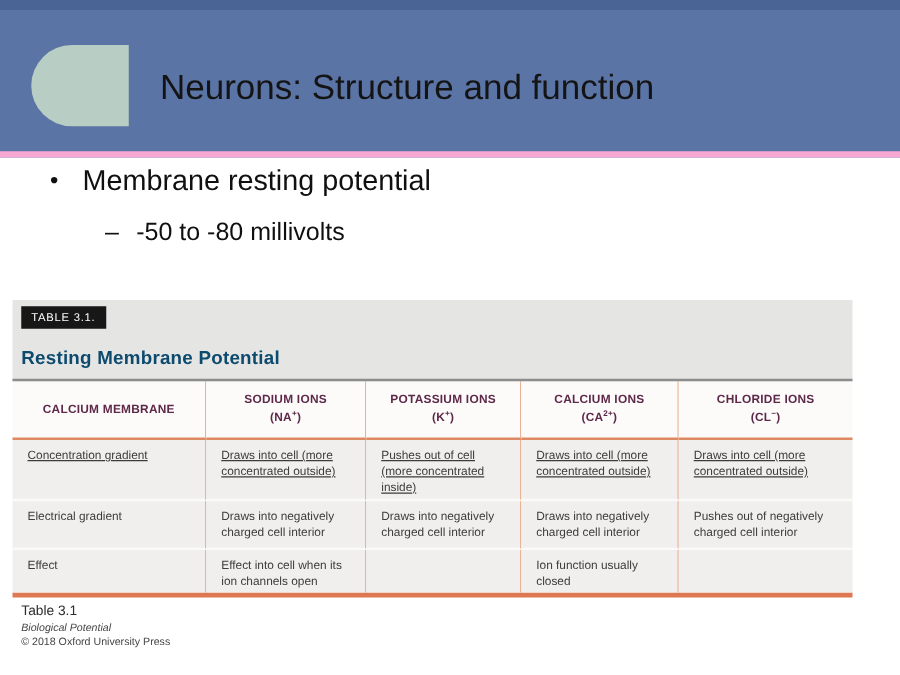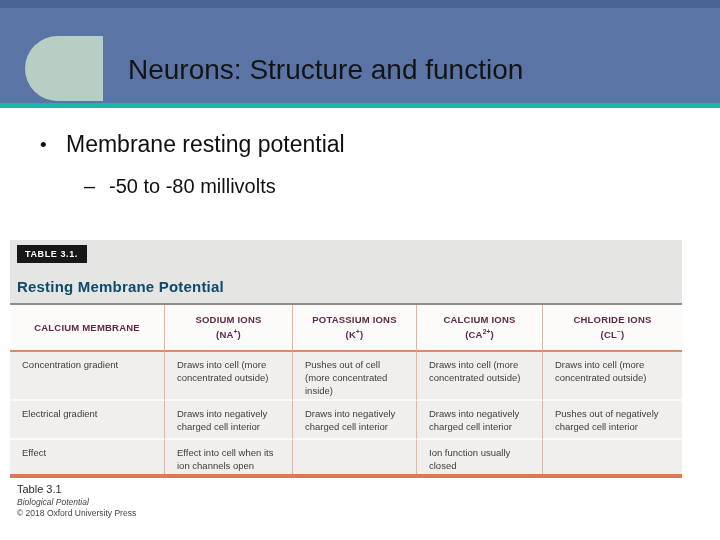--- a/index.html
+++ b/index.html
@@ -6,24 +6,24 @@
   html,body { width:720px; height:540px; }
   body {
     position:relative;
     background:#ffffff;
     font-family:"Liberation Sans", sans-serif;
     overflow:hidden;
   }
 
   
   .slide-header {
-    position:absolute; left:0; top:0; width:720px; height:108px;
+    position:absolute; left:0; top:0; width:720px; height:126px;
     background:#5b74a6;
     border-top:8px solid #4a6495;
-    border-bottom:5px solid #14b8a6;
+    border-bottom:5px solid #f9a8d4;
   }
   .header-shape {
     position:absolute; left:25px; top:28px; width:78px; height:65px;
     background:#b8cdc3;
     border-radius:33px 0 0 33px;
   }
   .slide-title {
     position:absolute; left:128px; top:46px;
     font-size:28px; color:#141414; white-space:nowrap;
   }
@@ -43,21 +43,21 @@
   
   .table-wrap { position:absolute; left:10px; top:240px; width:672px; }
 
   .table-title-area {
     height:65px; background:#e5e5e4; position:relative;
     border-bottom:2px solid #8d8d8d;
   }
   .table-tag {
     position:absolute; left:7px; top:5px;
     background:#171717; color:#ffffff;
-    font-size:9px; font-weight:bold; letter-spacing:0.6px;
+    font-size:9px; font-weight:normal; letter-spacing:0.6px;
     padding:4px 9px 4px 8px;
   }
   .table-title {
     position:absolute; left:7px; bottom:8px;
     color:#0c4a6e; font-size:15px; font-weight:bold; letter-spacing:0.2px;
   }
 
   .grid-row { display:grid; grid-template-columns:155px 128px 124px 126px 139px; }
   .cell { border-right:1px solid #e9b295; }
   .cell:last-child { border-right:none; }
@@ -71,21 +71,21 @@
   }
   .header-row sup { font-size:6.5px; }
 
   .data-row .cell {
     background:#f0efed; color:#3c3c3c;
     font-size:9.5px; line-height:13px;
     padding:6px 10px 2px 12px;
     border-bottom:2px solid #fbfaf8;
   }
   .data-row .cell.rowlabel { padding-left:12px; }
-  .row1 .cell { min-height:49px; }
+  .row1 .cell { min-height:49px;text-decoration:underline; }
   .row2 .cell { min-height:39px; }
   .row3 .cell { min-height:33px; border-bottom:none; }
   .table-bottom { height:4px; background:#dd7853; }
 
   .table-caption { margin-top:5px; padding-left:7px; }
   .cap1 { font-size:11px; font-weight:normal; color:#2d2d2d; margin-bottom:2px; }
   .cap2 { font-size:8.5px; font-style:italic; color:#454545; margin-bottom:1px; }
   .cap3 { font-size:8.5px; color:#454545; }
 </style>
 </head>

